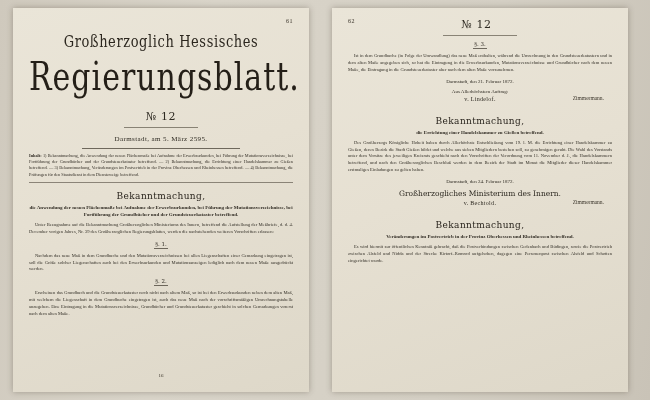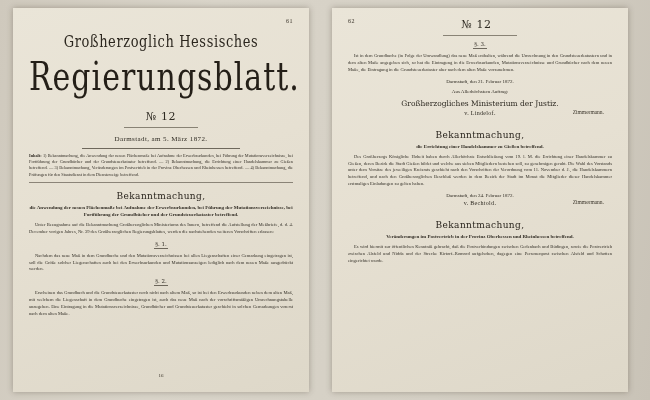--- a/index.html
+++ b/index.html
@@ -207,21 +207,21 @@
 
   <div class="page page-left">
     <div class="inner">
       <div class="folio folio-right">61</div>
 
       <div class="masthead-line1">Großherzoglich Hessisches</div>
       <div class="masthead-line2">Regierungsblatt.</div>
 
       <div class="issue">№ 12</div>
       <div class="rule-thin"></div>
-      <div class="datum">Darmstadt, am 5. März 1872.</div>
+      <div class="datum">Darmstadt, am 5. März 2595.</div>
       <div class="rule"></div>
 
       <div class="inhalt">
         <span class="lbl">Inhalt:</span>
         <span>1) Bekanntmachung, die Anwendung der neuen Flächenmaße bei Aufnahme der Erwerbsurkunden, bei Führung der Mutationsverzeichnisse, bei Fortführung der Grundbücher und der Grundsteuerkataster betreffend. — 2) Bekanntmachung, die Errichtung einer Handelskammer zu Gießen betreffend. — 3) Bekanntmachung, Veränderungen im Postvertrieb in der Provinz Oberhessen und Rheinhessen betreffend. — 4) Bekanntmachung, die Prüfungen für den Staatsdienst in dem Dienstzweige betreffend.</span>
       </div>
       <div class="sep"></div>
 
       <div class="head">Bekanntmachung,</div>
       <div class="subhead">die Anwendung der neuen Flächenmaße bei Aufnahme der Erwerbsurkunden, bei Führung der Mutationsverzeichnisse, bei Fortführung der Grundbücher und der Grundsteuerkataster betreffend.</div>
@@ -254,31 +254,31 @@
       <div class="rule-thin"></div>
 
       <div class="sectmark">
         <span>§. 3.</span>
         <span class="bar"></span>
       </div>
       <div class="para">Ist in dem Grundbuche (in Folge der Umwandlung) das neue Maß enthalten, während die Umrechnung in den Grundsteuerkatastern und in dem alten Maße angegeben sich, so hat die Eintragung in die Erwerbsurkunden, Mutationsverzeichnisse und Grundbücher nach dem neuen Maße, die Eintragung in die Grundsteuerkataster aber nach dem alten Maße vorzunehmen.</div>
 
       <div class="place">Darmstadt, den 21. Februar 1872.</div>
       <div class="place">Aus Allerhöchstem Auftrag:</div>
-      <div class="sig-line">Großherzogliches Ministerium der Justiz.</div>
       <div class="sig-name">v. Lindelof.</div>
       <div class="sig-right">Zimmermann.</div>
 
       <div class="gap-m"></div>
 
       <div class="head">Bekanntmachung,</div>
       <div class="subhead">die Errichtung einer Handelskammer zu Gießen betreffend.</div>
       <div class="para">Des Großherzogs Königliche Hoheit haben durch Allerhöchste Entschließung vom 19. l. M. die Errichtung einer Handelskammer zu Gießen, deren Bezirk die Stadt Gießen bildet und welche aus sieben Mitgliedern bestehen soll, zu genehmigen geruht. Die Wahl des Vorstands unter dem Vorsitze des jeweiligen Kreisrats geschieht nach den Vorschriften der Verordnung vom 11. November d. J., die Handelskammern betreffend, und nach den Großherzoglichen Beschluß werden in dem Bezirk der Stadt im Monat die Mitglieder dieser Handelskammer erstmaliges Einladungen zu gelten haben.</div>
 
       <div class="place">Darmstadt, den 24. Februar 1872.</div>
+      <div class="sig-line">Großherzogliches Ministerium des Innern.</div>
       <div class="sig-name">v. Bechtold.</div>
       <div class="sig-right">Zimmermann.</div>
 
       <div class="gap-m"></div>
 
       <div class="head">Bekanntmachung,</div>
       <div class="subhead">Veränderungen im Postvertrieb in der Provinz Oberhessen und Rheinhessen betreffend.</div>
       <div class="para">Es wird hiermit zur öffentlichen Kenntniß gebracht, daß die Postverbindungen zwischen Gedenbach und Büdingen, sowie die Postvertrieb zwischen Alsfeld und Nidda und der Strecke Kirtorf–Romrod aufgehoben, dagegen eine Personenpost zwischen Alsfeld und Schotten eingerichtet wurde.</div>
     </div>
   </div>

